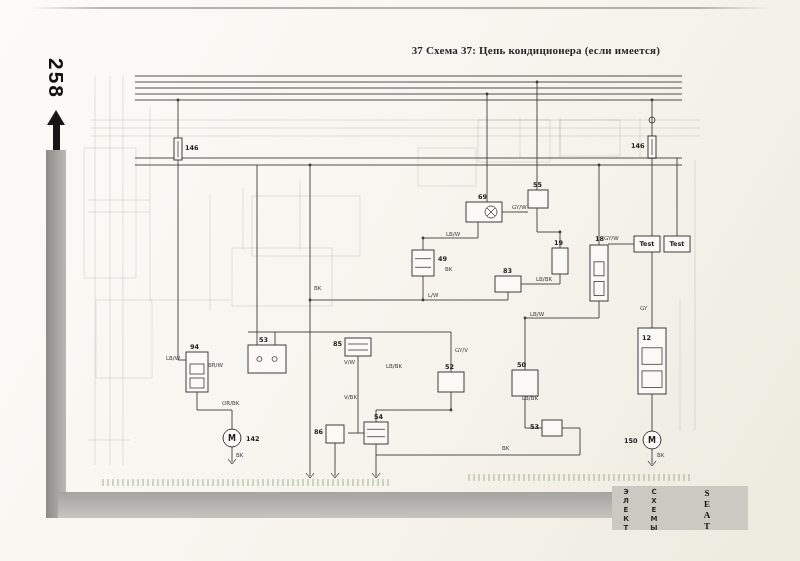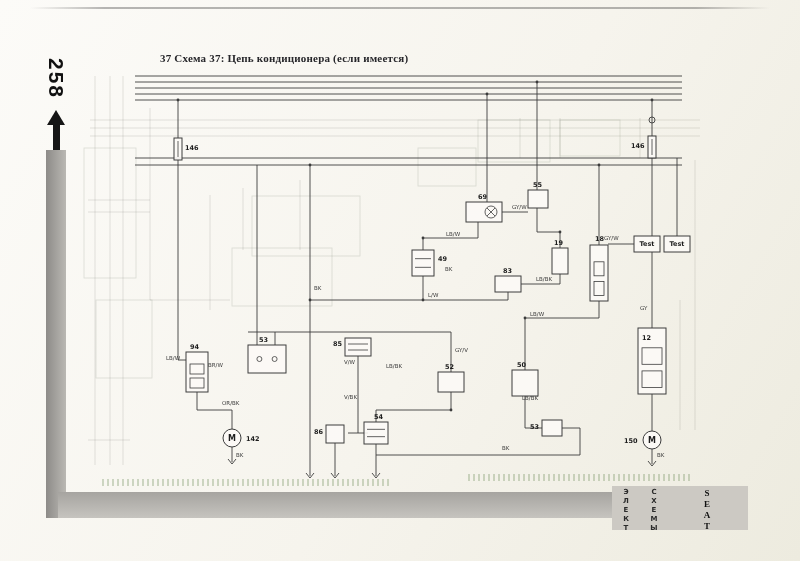--- a/index.html
+++ b/index.html
@@ -18,21 +18,21 @@
   .bar-left{position:absolute;left:46px;top:150px;width:20px;height:368px;
         background:linear-gradient(to right,#8d8b88,#bab8b3);}
   .bar-bottom{position:absolute;left:58px;top:492px;width:554px;height:26px;
         background:linear-gradient(to bottom,#a6a4a0,#c6c4bf);}
   .corner-tab{position:absolute;left:612px;top:486px;width:136px;height:44px;background:#ccc9c3;overflow:hidden;}
   .vtext{position:absolute;top:2px;height:42px;overflow:hidden;writing-mode:vertical-rl;text-orientation:upright;
         font:bold 7px "DejaVu Sans",sans-serif;color:#2a2a2a;letter-spacing:1px;}
   .vt1{left:10px;}
   .vt2{left:38px;}
   .brand{left:90px;font:bold 9px "Liberation Serif",serif;color:#111;}
-  .title{position:absolute;left:160px;top:52px;width:500px;text-align:left;
+  .title{position:absolute;left:160px;top:44px;width:500px;text-align:right;
         font:bold 11px "Liberation Serif",serif;color:#26262a;letter-spacing:.2px;}
   .smudge{position:absolute;height:7px;opacity:.8;
         background:repeating-linear-gradient(90deg,rgba(104,136,82,.38) 0 2px,rgba(104,136,82,0) 2px 5px);}
   .smudge-1{left:102px;top:479px;width:290px;}
   .smudge-2{left:468px;top:474px;width:225px;}
   #diagram{position:absolute;left:0;top:0;}
   .wire{stroke:#3c3c3c;stroke-width:.9;fill:none;}
   .ghost{stroke:rgba(106,112,100,.22);stroke-width:.8;fill:none;}
   .node{fill:#3c3c3c;}
   .ring{fill:none;stroke:#3c3c3c;stroke-width:.9;}

